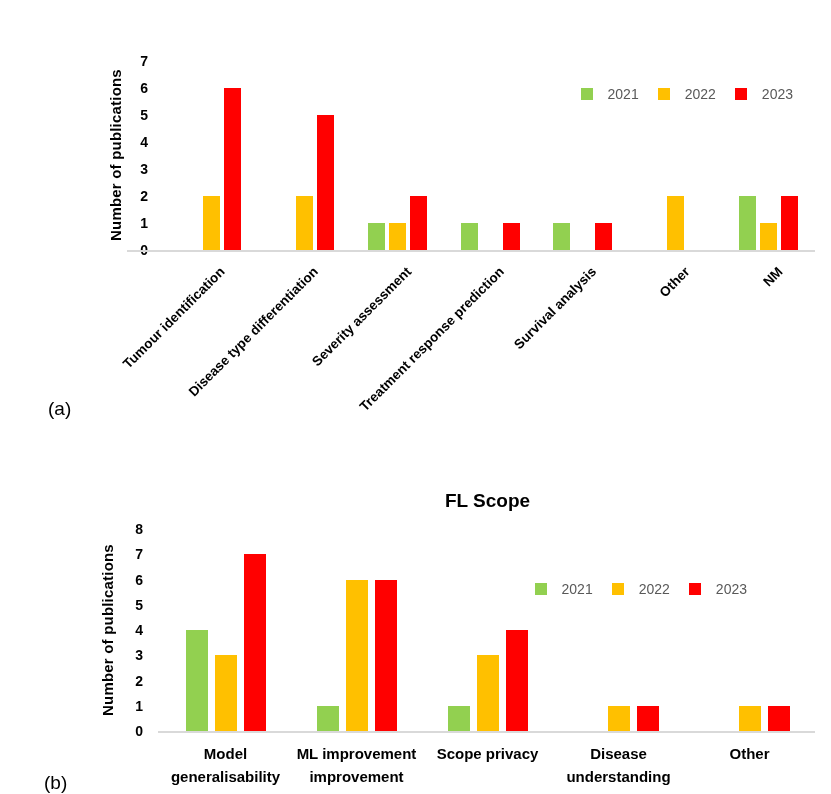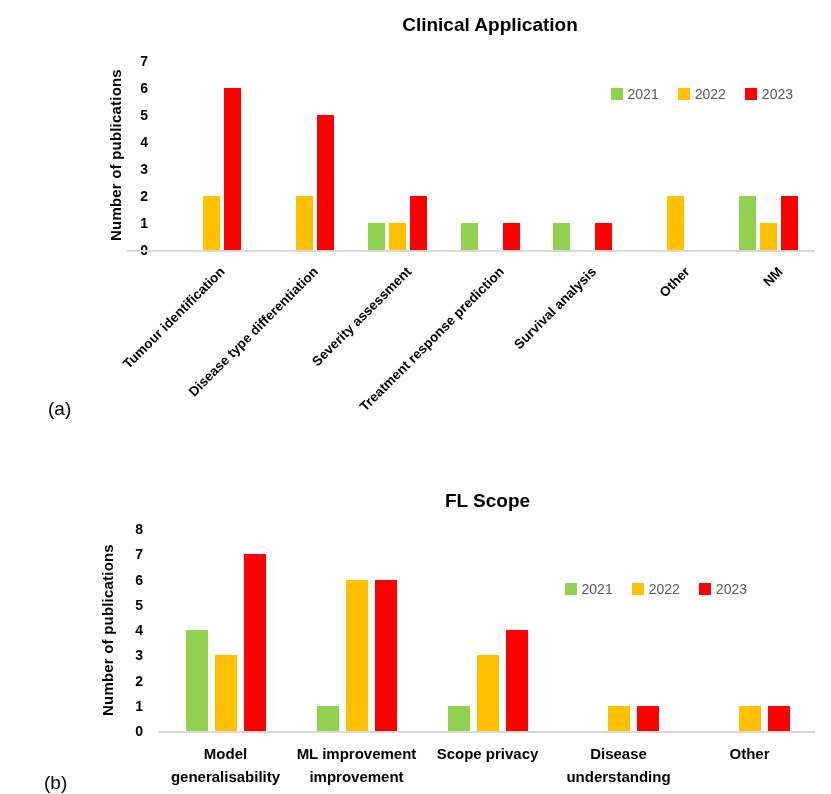--- a/index.html
+++ b/index.html
@@ -17,36 +17,35 @@
     display:flex;align-items:center;justify-content:center;letter-spacing:0.2px;
   }
   .y-ticks{position:absolute;}
   .y-tick{position:absolute;right:0;font-weight:bold;font-size:14px;line-height:18px;color:#000;}
   .plot{position:absolute;}
   .axis-line{position:absolute;height:2px;background:#d9d9d9;}
   .groups{display:flex;width:100%;height:100%;align-items:flex-end;}
   .group{flex:1 1 0;display:flex;justify-content:center;align-items:flex-end;}
   .bar{flex:0 0 auto;}
   .legend{position:absolute;display:flex;align-items:center;gap:19px;font-size:14px;color:#595959;}
-  .legend-item{display:flex;align-items:center;gap:5px;}
+  .legend-item{display:flex;align-items:center;gap:15px;}
   .legend-swatch{width:12px;height:12px;display:inline-block;}
   .x-labels{position:absolute;}
   .x-label-anchor{position:absolute;width:0;height:0;}
   .x-label-rot{
     position:absolute;right:0;top:0;transform:rotate(-45deg);transform-origin:100% 0;
     white-space:nowrap;font-weight:bold;font-size:13.5px;color:#000;
   }
   .x-label-h{position:absolute;text-align:center;font-weight:bold;font-size:15px;line-height:1.55;color:#000;}
   .panel-label{position:absolute;font-size:19px;color:#000;}
 </style>
 </head>
 <body>
 
 <section class="chart" id="chart-a">
-  <div class="chart-title" style="left: 165px; width: 650px; top: 14px;">Clinical Application</div>
   <div class="legend" style="top: 86px; right: 38px; color: rgb(89, 89, 89);">
       <span class="legend-item">
         <span class="legend-swatch" style="background: rgb(146, 208, 80);"></span>
         <span>2021</span>
       </span>
       <span class="legend-item">
         <span class="legend-swatch" style="background: rgb(255, 192, 0);"></span>
         <span>2022</span>
       </span>
       <span class="legend-item">

